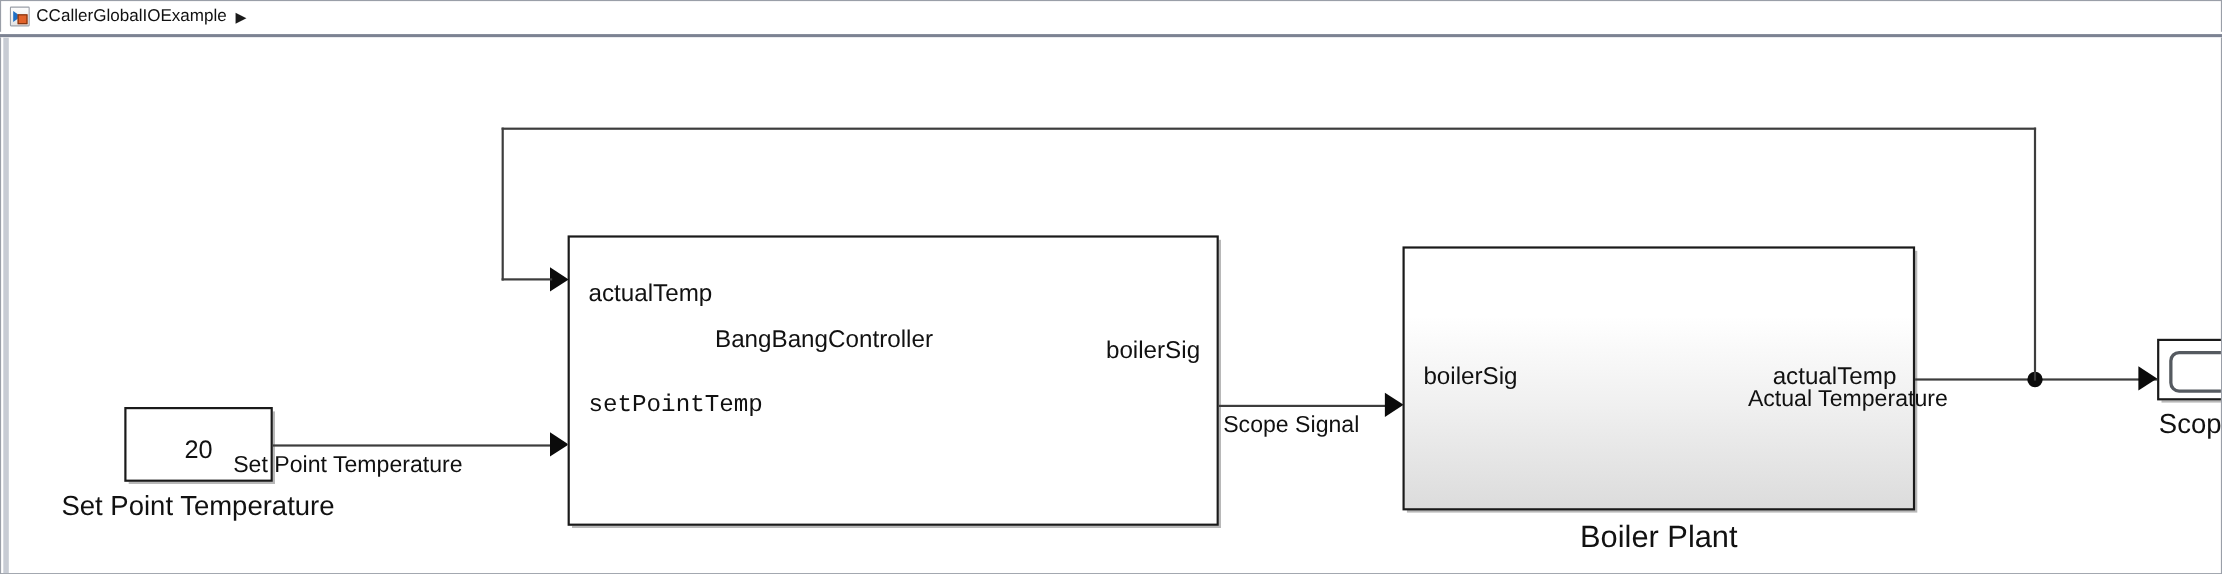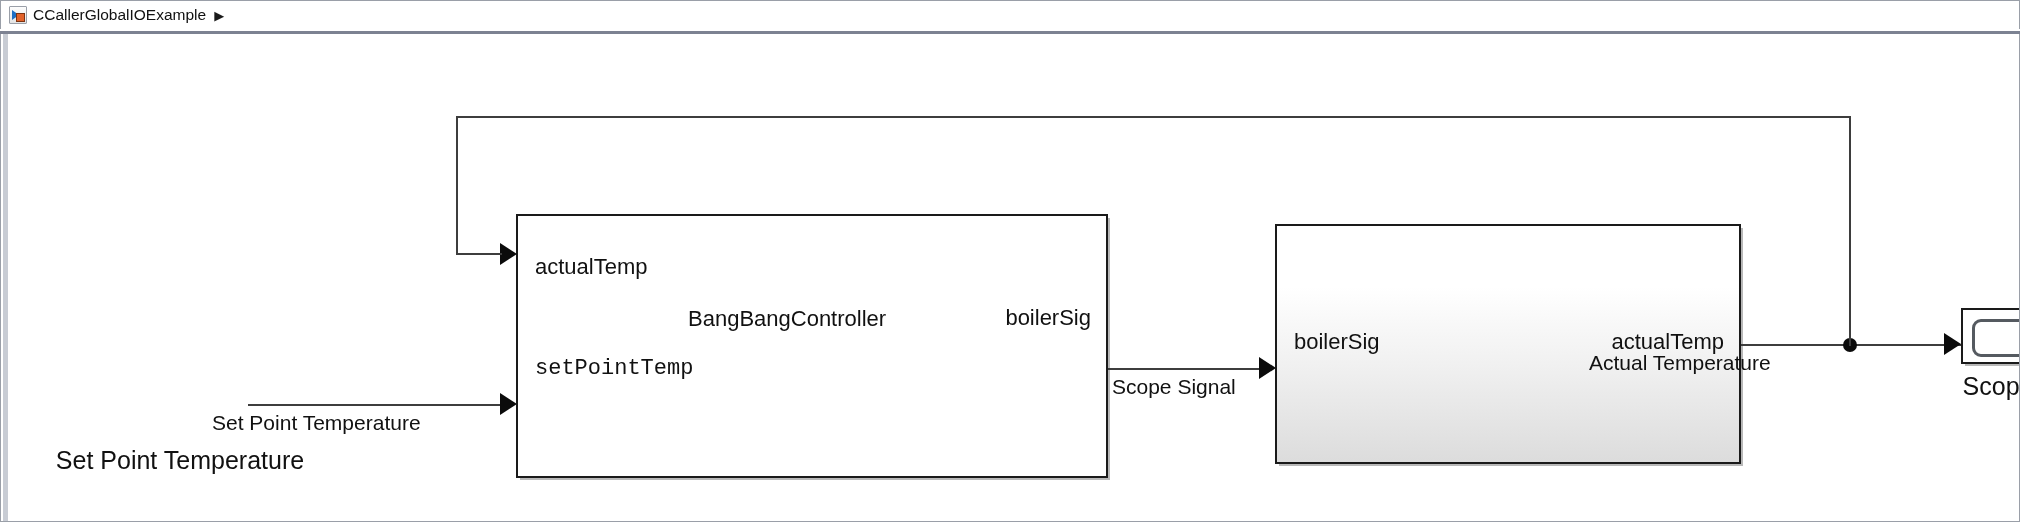--- a/index.html
+++ b/index.html
@@ -194,43 +194,47 @@
       <span id="breadcrumb-label">CCallerGlobalIOExample</span>
       <span id="breadcrumb-arrow">▶</span>
     </div>
   </div>
   <div id="bar-divider"></div>
 
   <div id="canvas">
 
     <div id="left-gutter"></div>
 
+    <div class="blk" style="left:112px; top:336px; width:135px; height:68px;">
+      <span class="const-value" style="top:25px;">20</span>
+    </div>
     <div class="blk-caption" style="left:14px; top:414px; width:330px; font-size:25px;">Set Point Temperature</div>
 
     <div class="wire-h" style="left:247px; top:370px; width:254px;"></div>
     <div class="arrow" style="left:499px; top:359px;"></div>
     <div class="sig-label" style="left:211px; top:378px;">Set Point Temperature</div>
 
     <div class="blk" style="left:515px; top:180px; width:592px; height:264px;">
       <span class="port-label" style="left:17px; top:40px;">actualTemp</span>
       <span class="port-label" style="left:17px; top:142px;font-family:Liberation Mono, monospace;">setPointTemp</span>
-      <span class="inner-label" style="left:132px; top:92px;margin-left:38px;">BangBangController</span>
+      <span class="inner-label" style="left:132px; top:81px;">BangBangController</span>
       <span class="port-label" style="right:15px; top:91px;">boilerSig</span>
     </div>
 
     <div class="arrow" style="left:499px; top:209px;"></div>
 
     <div class="wire-h" style="left:1107px; top:334px; width:161px;"></div>
     <div class="arrow" style="left:1258px; top:323px;"></div>
     <div class="sig-label" style="left:1111px; top:342px;">Scope Signal</div>
 
     <div class="blk grad" style="left:1274px; top:190px; width:466px; height:240px;">
       <span class="port-label" style="left:17px; top:105px;">boilerSig</span>
       <span class="port-label" style="right:15px; top:105px;">actualTemp</span>
     </div>
+    <div class="blk-caption" style="left:1274px; top:440px; width:466px; font-size:28px;">Boiler Plant</div>
 
     <div class="wire-h" style="left:1740px; top:310px; width:222px;"></div>
     <div class="junction" style="left:1842px; top:304px;"></div>
     <div class="arrow" style="left:1943px; top:299px;"></div>
     <div class="sig-label" style="left:1588px; top:318px;">Actual Temperature</div>
 
     <div class="wire-v" style="left:1848px; top:82px; height:230px;"></div>
     <div class="wire-h" style="left:455px; top:82px; width:1395px;"></div>
     <div class="wire-v" style="left:455px; top:82px; height:139px;"></div>
     <div class="wire-h" style="left:455px; top:219px; width:46px;"></div>

